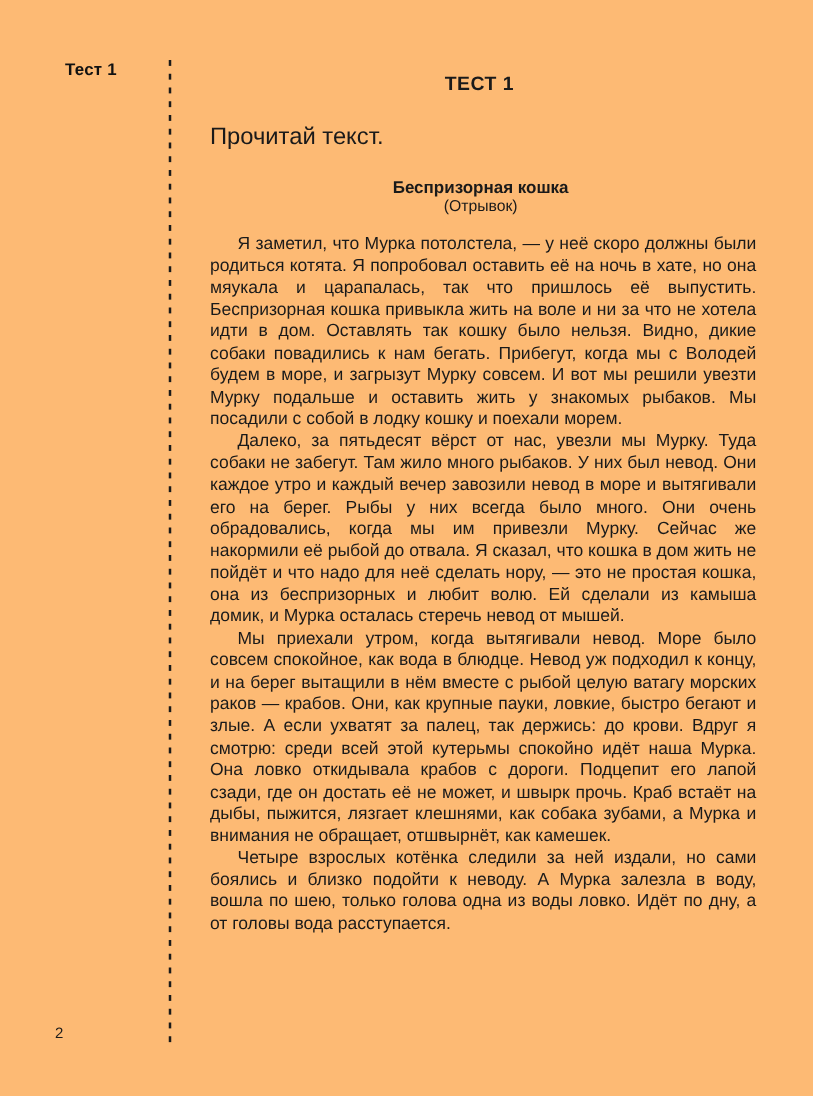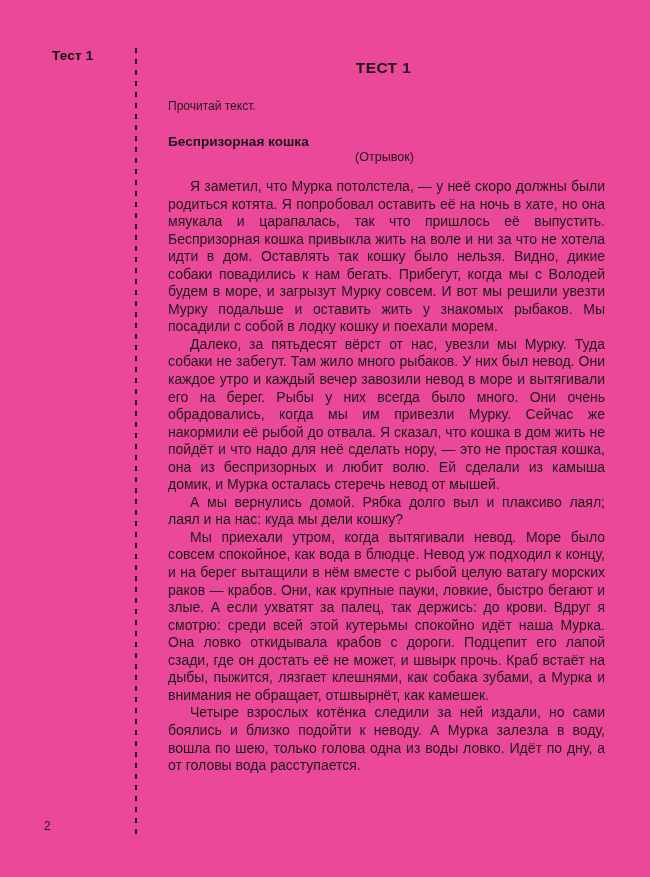--- a/index.html
+++ b/index.html
@@ -12,21 +12,21 @@
     height: 877px;
     position: relative;
     font-family: "Liberation Sans", sans-serif;
     color: #1a1a1a;
     overflow: hidden;
   }
 
   .page {
     position: absolute;
     inset: 0;
-    background: #ec4899;
+    background: #fdba74;
   }
 
   
   .margin-col {
     position: absolute;
     left: 0;
     top: 0;
     width: 136px;
     height: 877px;
   }
@@ -79,28 +79,29 @@
   .test-title {
     font-size: 15.5px;
     font-weight: bold;
     text-align: center;
     letter-spacing: 0.4px;
     margin: 11px 0 0 0;
     padding-right: 6px;
   }
 
   .instruction {
-    font-size: 12px;
+    font-size: 19px;
     margin: 22px 0 0 0;
     text-align: left;
   }
 
   .story-title {
     font-size: 13.6px;
     font-weight: bold;
+    text-align: center;
     margin: 21px 0 0 0;
     padding-right: 4px;
   }
 
   .story-subtitle {
     font-size: 12.6px;
     font-weight: normal;
     text-align: center;
     margin: 1px 0 0 0;
     padding-right: 4px;
@@ -142,19 +143,18 @@
 
     <p class="instruction">Прочитай текст.</p>
 
     <h2 class="story-title">Беспризорная кошка</h2>
 
     <div class="story-subtitle">(Отрывок)</div>
 
     <div class="body-text">
       <p>Я заметил, что Мурка потолстела, — у неё скоро должны были родиться котята. Я попробовал оставить её на ночь в хате, но она мяукала и царапалась, так что пришлось её выпустить. Беспризорная кошка привыкла жить на воле и ни за что не хотела идти в дом. Оставлять так кошку было нельзя. Видно, дикие собаки повадились к нам бегать. Прибегут, когда мы с Володей будем в море, и загрызут Мурку совсем. И вот мы решили увезти Мурку подальше и оставить жить у знакомых рыбаков. Мы посадили с собой в лодку кошку и поехали морем.</p>
       <p>Далеко, за пятьдесят вёрст от нас, увезли мы Мурку. Туда собаки не забегут. Там жило много рыбаков. У них был невод. Они каждое утро и каждый вечер завозили невод в море и вытягивали его на берег. Рыбы у них всегда было много. Они очень обрадовались, когда мы им привезли Мурку. Сейчас же накормили её рыбой до отвала. Я сказал, что кошка в дом жить не пойдёт и что надо для неё сделать нору, — это не простая кошка, она из беспризорных и любит волю. Ей сделали из камыша домик, и Мурка осталась стеречь невод от мышей.</p>
-      <p>А мы вернулись домой. Рябка долго выл и плаксиво лаял; лаял и на нас: куда мы дели кошку?</p>
       <p>Мы приехали утром, когда вытягивали невод. Море было совсем спокойное, как вода в блюдце. Невод уж подходил к концу, и на берег вытащили в нём вместе с рыбой целую ватагу морских раков — крабов. Они, как крупные пауки, ловкие, быстро бегают и злые. А если ухватят за палец, так держись: до крови. Вдруг я смотрю: среди всей этой кутерьмы спокойно идёт наша Мурка. Она ловко откидывала крабов с дороги. Подцепит его лапой сзади, где он достать её не может, и швырк прочь. Краб встаёт на дыбы, пыжится, лязгает клешнями, как собака зубами, а Мурка и внимания не обращает, отшвырнёт, как камешек.</p>
       <p>Четыре взрослых котёнка следили за ней издали, но сами боялись и близко подойти к неводу. А Мурка залезла в воду, вошла по шею, только голова одна из воды ловко. Идёт по дну, а от головы вода расступается.</p>
     </div>
 
   </div>
 </div>
 
 </body></html>

